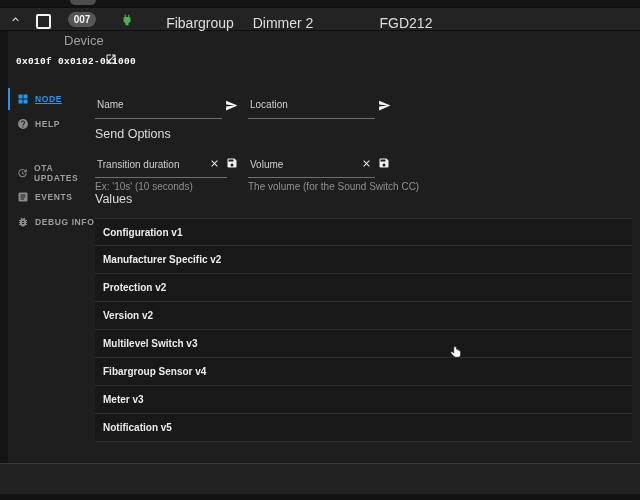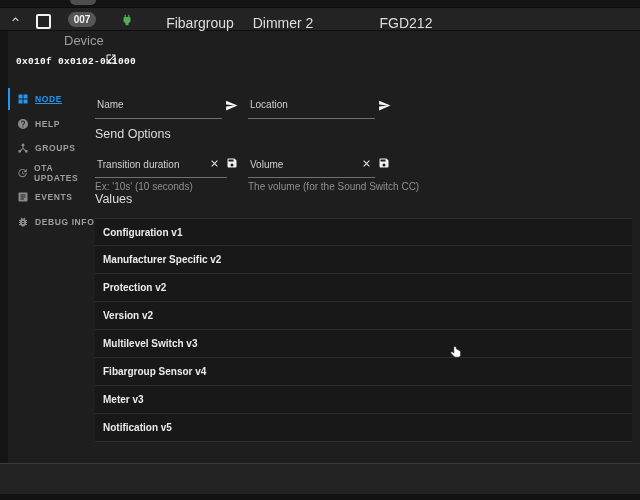--- a/index.html
+++ b/index.html
@@ -92,27 +92,20 @@
         </svg>
       <span class="lbl">NODE</span>
     </div>
     <div class="side-item" style="top:82px">
       <span class="bar"></span>
       <svg class="ic" viewBox="0 0 24 24">
           <path d="M15.07,11.25L14.17,12.17C13.45,12.89 13,13.5 13,15H11V14.5C11,13.39 11.45,12.39 12.17,11.67L13.41,10.41C13.78,10.05 14,9.55 14,9C14,7.89 13.1,7 12,7A2,2 0 0,0 10,9H8A4,4 0 0,1 12,5A4,4 0 0,1 16,9C16,9.88 15.64,10.67 15.07,11.25M13,19H11V17H13M12,2A10,10 0 0,0 2,12A10,10 0 0,0 12,22A10,10 0 0,0 22,12C22,6.47 17.5,2 12,2Z" fill="#8a8a8a"></path>
         </svg>
       <span class="lbl">HELP</span>
     </div>
-    <div class="side-item" style="top:106px">
-      <span class="bar"></span>
-      <svg class="ic" viewBox="0 0 24 24">
-          <path d="M17,16L13,12V8.82C14.16,8.4 15,7.3 15,6A3,3 0 0,0 12,3A3,3 0 0,0 9,6C9,7.3 9.84,8.4 11,8.82V12L7,16H3V21H8V17.95L12,13.75L16,17.95V21H21V16H17Z" fill="#8a8a8a"></path>
-        </svg>
-      <span class="lbl">GROUPS</span>
-    </div>
     <div class="side-item" style="top:131px">
       <span class="bar"></span>
       <svg class="ic" viewBox="0 0 24 24">
           <path d="M21,10.12H14.22L16.96,7.3C14.23,4.6 9.81,4.5 7.08,7.2C4.35,9.91 4.35,14.28 7.08,17C9.81,19.7 14.23,19.7 16.96,17C18.32,15.65 19,14.08 19,12.1H21C21,14.08 20.12,16.65 18.36,18.39C14.85,21.87 9.15,21.87 5.64,18.39C2.14,14.92 2.11,9.28 5.62,5.81C9.13,2.34 14.76,2.34 18.27,5.81L21,3V10.12M12.5,8V12.25L16,14.33L15.28,15.54L11,13V8H12.5Z" fill="#8a8a8a"></path>
         </svg>
       <span class="lbl">OTA UPDATES</span>
     </div>
     <div class="side-item" style="top:155px">
       <span class="bar"></span>
       <svg class="ic" viewBox="0 0 24 24">

